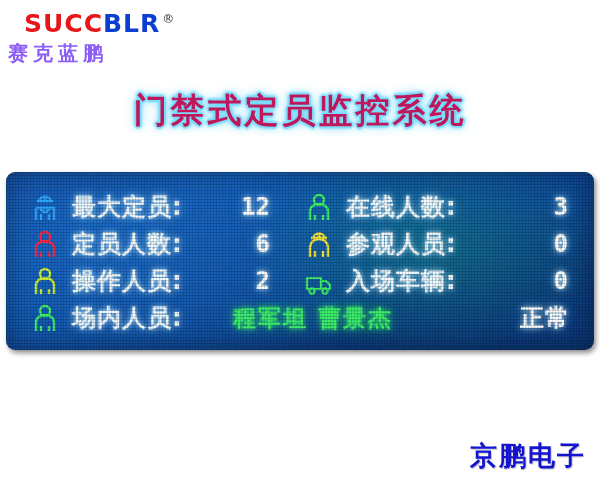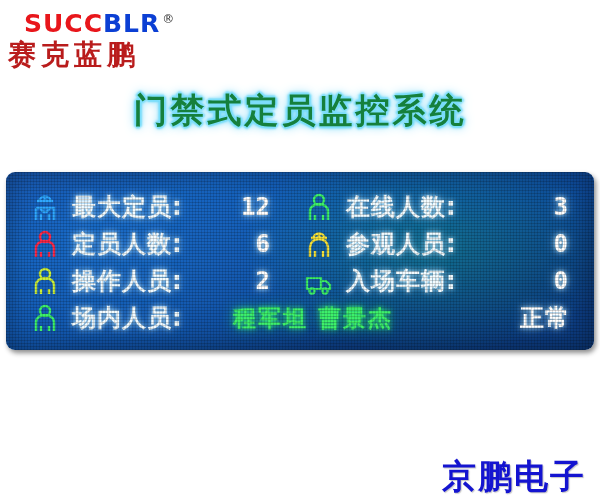--- a/index.html
+++ b/index.html
@@ -24,39 +24,39 @@
     white-space:nowrap;
     margin-left:16px;
   }
   #brand-latin .part-red{color:#e8161b;}
   #brand-latin .part-blue{color:#0b3fd4;}
   #brand-reg{
     font-size:12px;vertical-align:super;color:#333;
     font-weight:normal;margin-left:2px;
   }
   #brand-cn{
-    font-family:Liberation Sans, sans-serif;
-    font-weight:bold;
-    font-size:28px;
-    color:#b91c1c;
+    font-family:Liberation Mono, monospace;
+    font-weight:bold;
+    font-size:20px;
+    color:#8b5cf6;
     letter-spacing:5px;
     line-height:32px;
     margin-top:2px;
     white-space:nowrap;
   }
 
   
   #page-title{
     position:absolute;left:0;top:88px;width:600px;
     text-align:center;
     font-family:"DejaVu Sans","Liberation Sans",sans-serif;
     font-weight:bold;
     font-size:34px;
     letter-spacing:3px;
-    color:#15803d;
+    color:#be185d;
     text-shadow:
        0 0 2px #8fe6ff,
        0 0 5px #6fd9fb,
       -2px 0 2px #77dcfa,
        2px 0 2px #77dcfa,
        0 -2px 2px #77dcfa,
        0  2px 2px #77dcfa,
        0 0 11px #49c6f2;
     white-space:nowrap;
   }
@@ -146,24 +146,24 @@
     font-size:24px;
     line-height:34px;
     letter-spacing:1px;
     color:#ffffff;
     text-shadow:0 0 5px rgba(200,240,255,.95),0 0 12px rgba(130,200,255,.7);
     white-space:nowrap;
   }
 
   
   #footer-brand{
-    position:absolute;right:14px;bottom:0;
-    font-family:"DejaVu Sans","Liberation Sans",sans-serif;
-    font-weight:bold;
-    font-size:34px;
+    position:absolute;right:14px;bottom:26px;
+    font-family:"DejaVu Sans","Liberation Sans",sans-serif;
+    font-weight:bold;
+    font-size:27px;
     letter-spacing:2px;
     color:#1414d0;
     text-shadow:1px 1px 1px rgba(150,150,150,.55);
     white-space:nowrap;
   }
 </style>
 </head>
 <body>
 
 <div id="brand">

